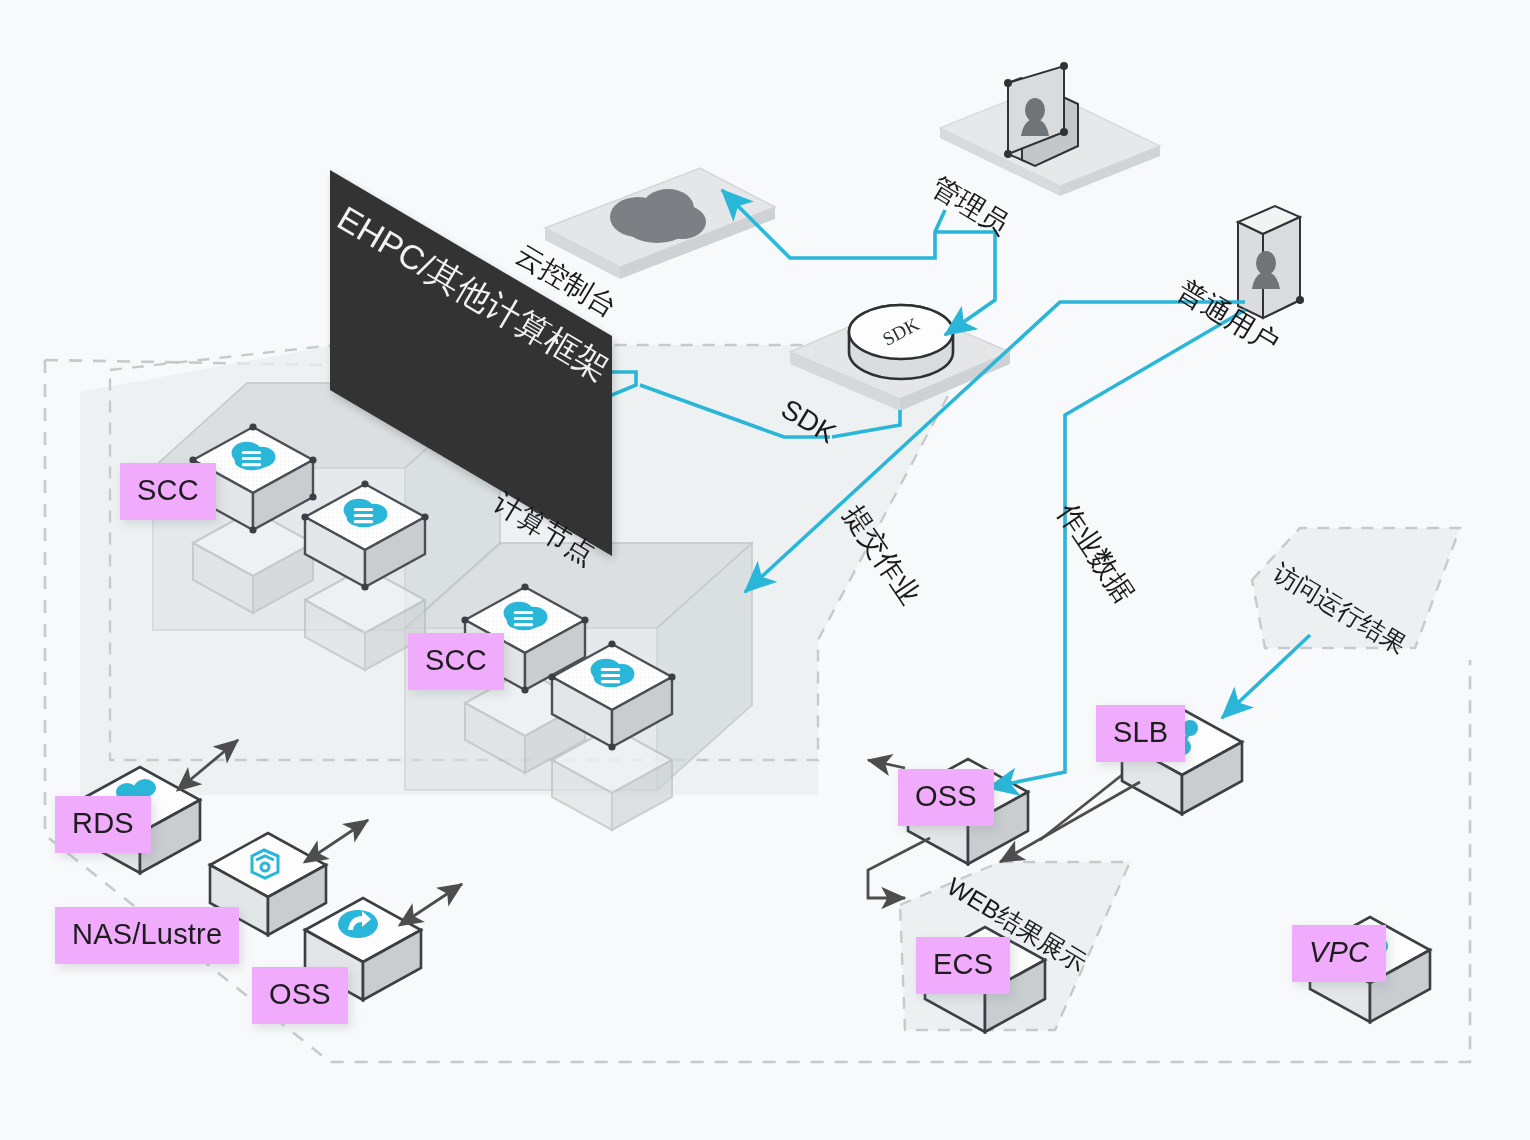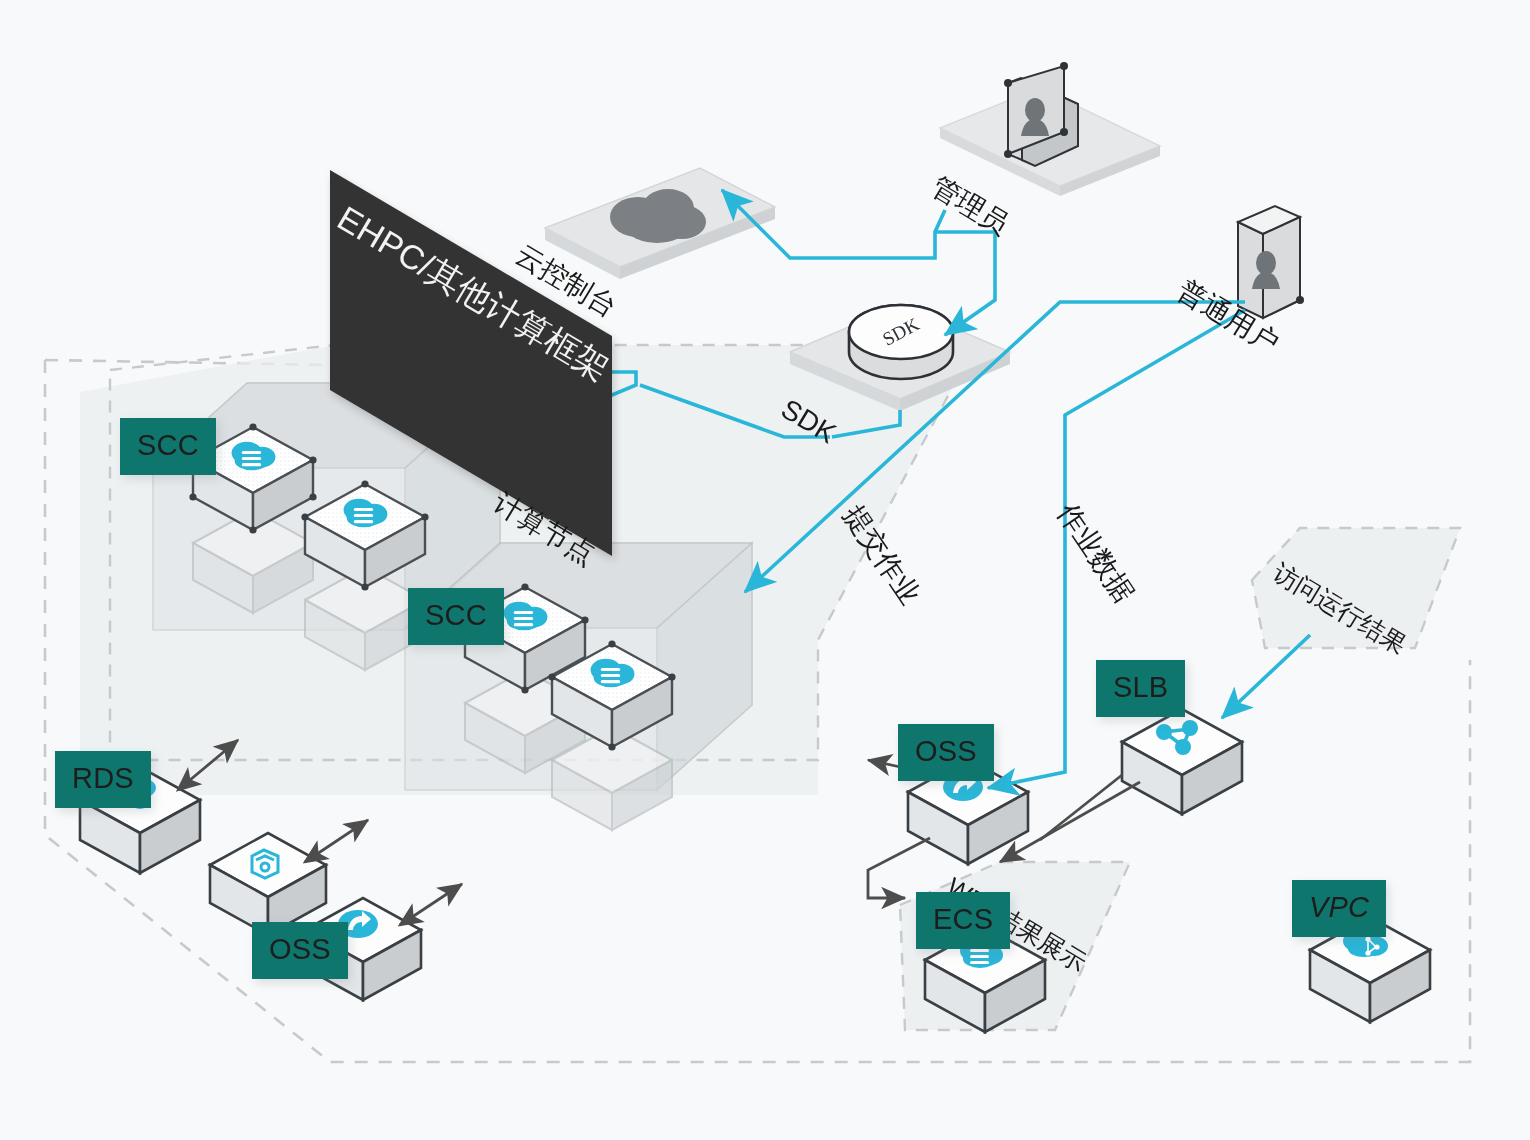--- a/index.html
+++ b/index.html
@@ -12,28 +12,29 @@
     position:relative;
     width:1530px;height:1140px;
     background:#f8f9fa;
     overflow:hidden;
   }
   #stage svg{position:absolute;top:0;left:0;width:1530px;height:1140px;}
 
   
   .chip{
     position:absolute;
-    background:#0f766e;
+    background:#f0abfc;
     color:#1d1d1d;
     font-size:29px;
     line-height:1;
     padding:13px 17px 15px 17px;
     white-space:nowrap;
     box-shadow:3px 4px 9px rgba(120,130,140,.22);
     letter-spacing:.2px;
+    margin-top:45px;
   }
 
   
   .banner{
     position:absolute;
     color:#f2f2f2;
     font-size:34px;
     white-space:nowrap;
   }
 
@@ -412,20 +413,21 @@
   <div class="isolabel tiny" style="left:1284px;top:556px;transform:rotate(31deg);">访问运行结果</div>
 
   <div class="isolabel tiny" style="left:958px;top:870px;transform:rotate(31deg);">WEB结果展示</div>
 
   <div class="chip" style="left:120px;top:418px;">SCC</div>
 
   <div class="chip" style="left:408px;top:588px;">SCC</div>
 
   <div class="chip" style="left:55px;top:751px;">RDS</div>
 
+  <div class="chip" style="left:55px;top:862px;">NAS/Lustre</div>
 
   <div class="chip" style="left:252px;top:922px;">OSS</div>
 
   <div class="chip" style="left:898px;top:724px;">OSS</div>
 
   <div class="chip" style="left:1096px;top:660px;text-align:right;">SLB</div>
 
   <div class="chip" style="left:916px;top:892px;">ECS</div>
 
   <div class="chip" style="left:1292px;top:880px;font-style:italic;">VPC</div>

